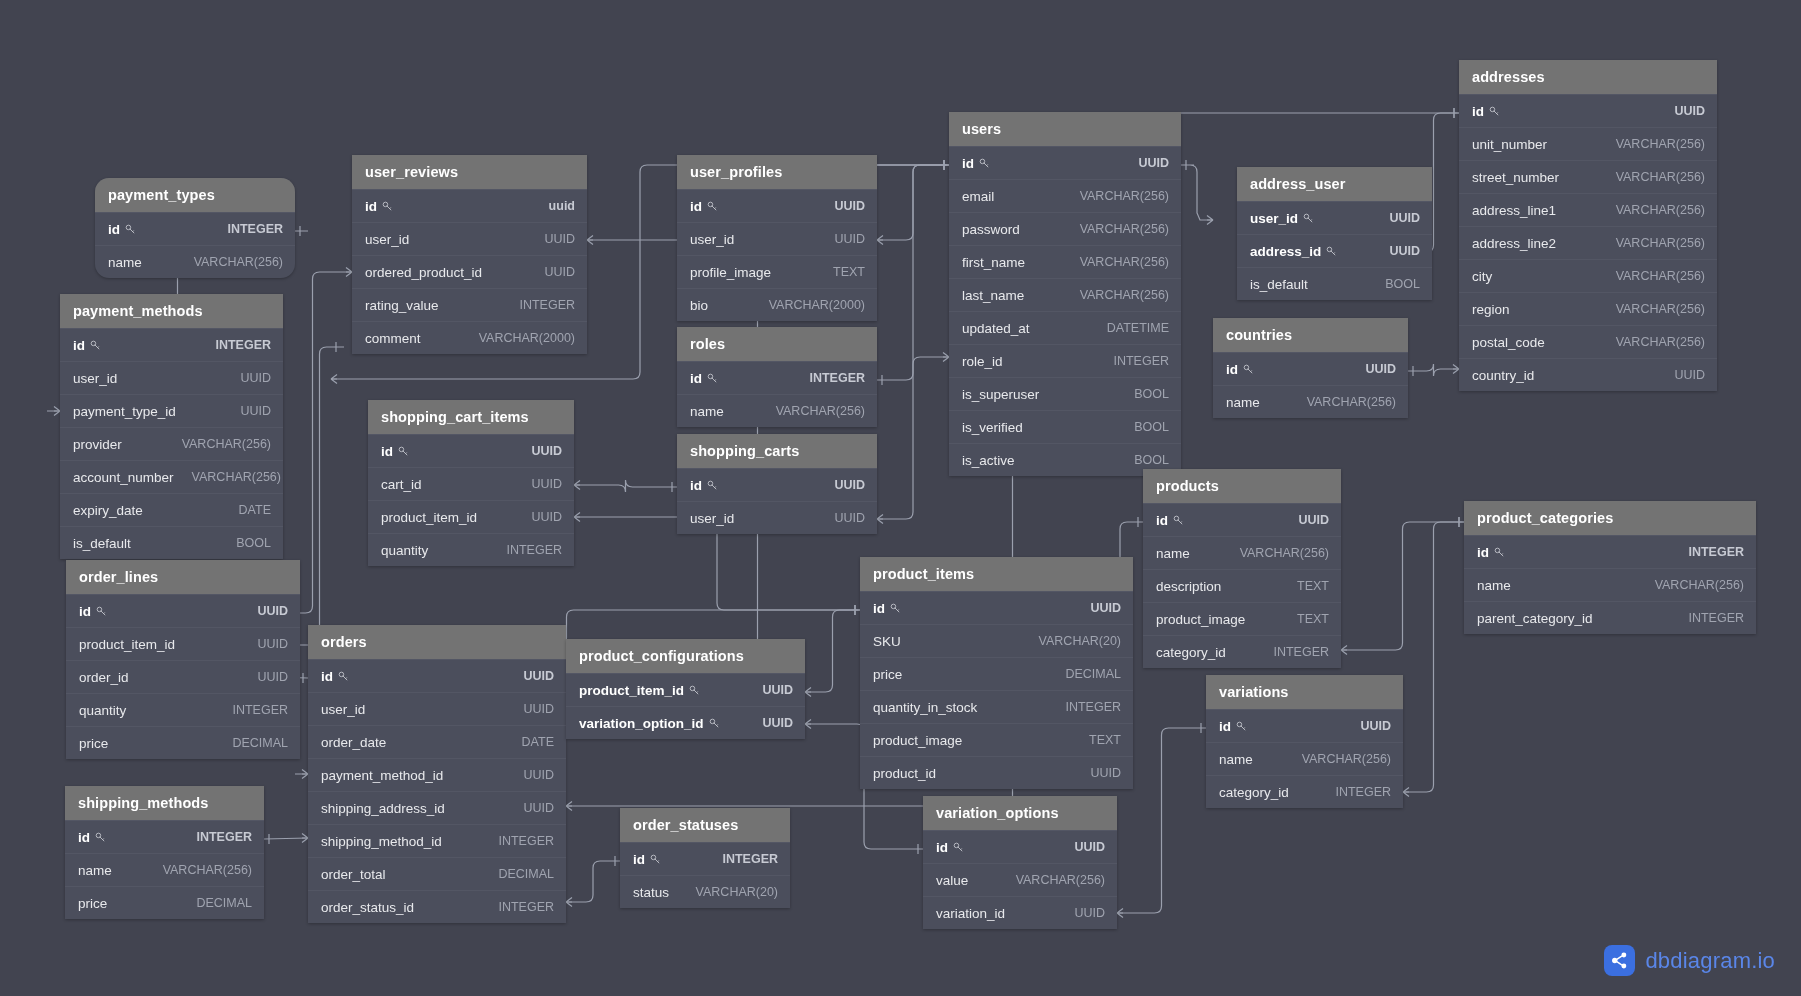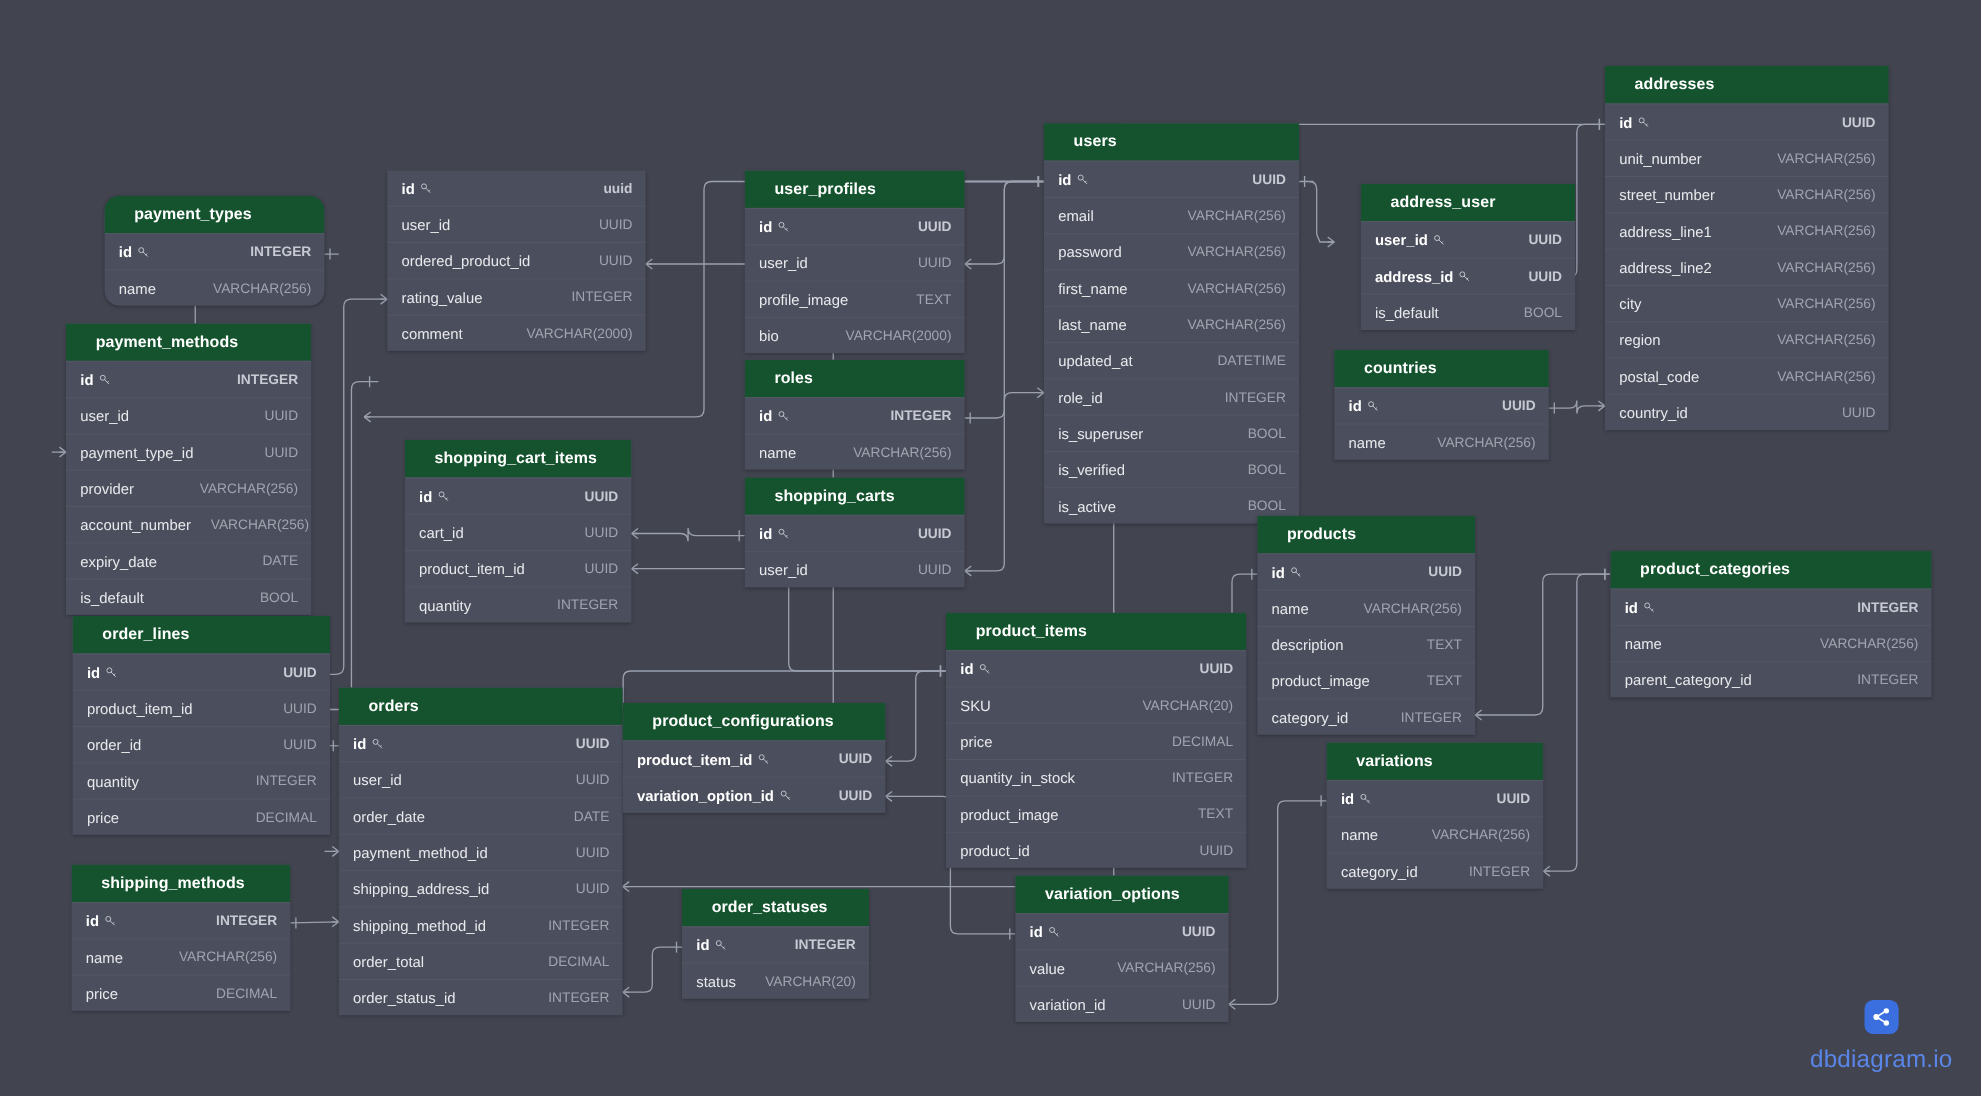--- a/index.html
+++ b/index.html
@@ -14,25 +14,25 @@
   #links{position:absolute;inset:0;width:1801px;height:996px;pointer-events:none;}
   #links path{fill:none;stroke:#9ba0ae;stroke-width:1.2;}
 
   .table{
     position:absolute;
     background:#4b4e5c;
     box-shadow:0 1px 3px rgba(0,0,0,.28);
     overflow:hidden;
   }
   .thead{
-    background:#14532d;
+    background:#737373;
     color:#ffffff;
     font-size:14.5px;
     font-weight:bold;
-    padding:9px 12px 9px 27px;
+    padding:9px 12px 9px 13px;
     letter-spacing:.1px;
     white-space:nowrap;
   }
   .row{
     display:flex;
     align-items:center;
     justify-content:space-between;
     padding:0 12px 0 13px;
     height:32px;
     border-top:1px solid #535664;
@@ -52,21 +52,21 @@
     padding-left:18px;
   }
   .row.pk .cname{font-weight:bold;color:#ffffff;}
   .row.pk .ctype{font-weight:bold;color:#c7cad3;}
   .key{display:inline-block;width:11px;height:11px;opacity:.82;}
   .key svg{display:block;}
 
   #watermark{
     position:absolute;
     right:26px;bottom:20px;
-    display:flex;align-items:center;gap:10px;flex-direction:column;
+    display:flex;align-items:center;gap:10px;
   }
   #wm-logo{
     width:31px;height:31px;border-radius:8px;
     background:#3b6fe0;
     display:flex;align-items:center;justify-content:center;
   }
   #wm-text{
     color:#5a86e8;
     font-size:22px;
     letter-spacing:.2px;
@@ -286,20 +286,21 @@
           <div class="ctype">VARCHAR(256)</div>
         </div>
         <div class="row">
           <div class="cname">
             <span>price</span>
           </div>
           <div class="ctype">DECIMAL</div>
         </div>
       </div>
       <div class="table" style="left: 352px; top: 155px; width: 235px;">
+        <div class="thead">user_reviews</div>
         <div class="row pk">
           <div class="cname">
             <span>id</span>
             <span class="key">
               <svg width="11" height="11" viewBox="0 0 16 16">
                 <circle cx="5" cy="5" r="3.3" fill="none" stroke="#dcdee4" stroke-width="1.3"></circle>
                 <path d="M7.3 7.3 L13 13 M11 11.2 L12.4 9.8" fill="none" stroke="#dcdee4" stroke-width="1.3" stroke-linecap="round"></path>
               </svg>
             </span>
           </div>

